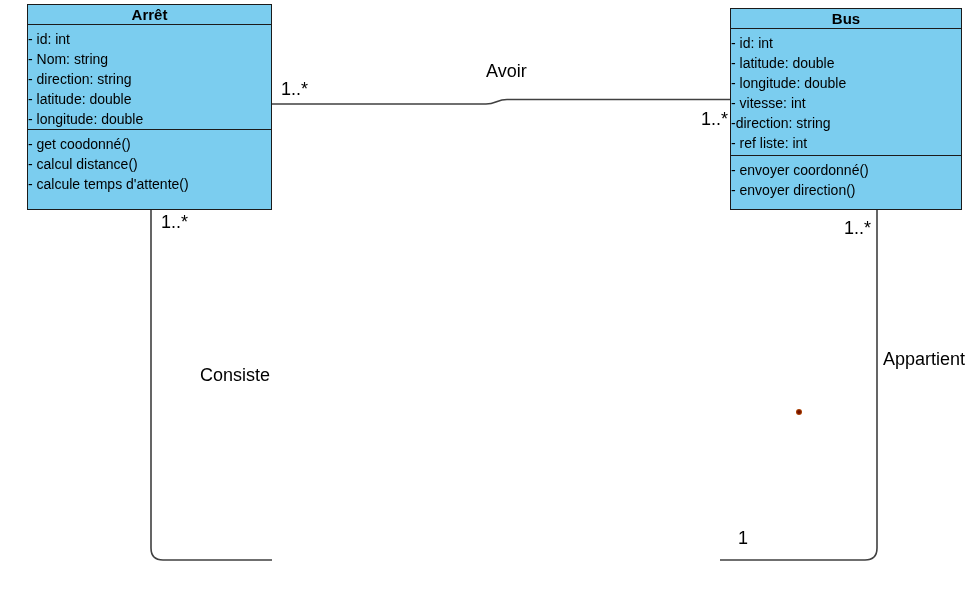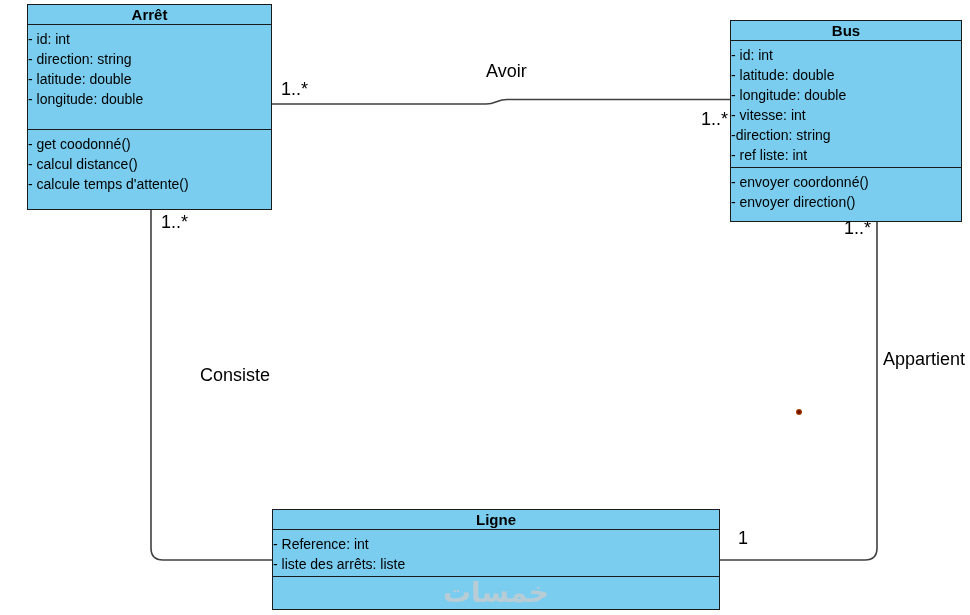--- a/index.html
+++ b/index.html
@@ -82,57 +82,48 @@
   <svg class="connectors" width="970" height="615" viewBox="0 0 970 615">
     <path d="M 252 104 L 466 104 C 476 104 477 99.5 487 99.5 L 710 99.5" fill="none" stroke="#404040" stroke-width="1.6"></path>
     <path d="M 131 210 L 131 548 Q 131 560 143 560 L 252 560" fill="none" stroke="#404040" stroke-width="1.6"></path>
     <path d="M 857 206 L 857 548 Q 857 560 845 560 L 700 560" fill="none" stroke="#404040" stroke-width="1.6"></path>
   </svg>
 
   <div class="uml-class" style="left:7px;top:4px;width:245px;height:206px;">
     <div class="cls-title">Arrêt</div>
     <div class="cls-attrs" style="height:105px;">
         <div class="member">- id: int</div>
+        <div class="member">- Nom: string</div>
         <div class="member">- direction: string</div>
         <div class="member">- latitude: double</div>
         <div class="member">- longitude: double</div>
       </div>
     <div class="cls-methods">
         <div class="member">- get coodonné()</div>
         <div class="member">- calcul distance()</div>
         <div class="member">- calcule temps d'attente()</div>
       </div>
   </div>
 
-  <div class="uml-class" style="left:710px;top:20px;width:232px;height:202px;">
+  <div class="uml-class" style="left:710px;top:8px;width:232px;height:202px;">
     <div class="cls-title">Bus</div>
     <div class="cls-attrs" style="height:127px;">
         <div class="member">- id: int</div>
         <div class="member">- latitude: double</div>
         <div class="member">- longitude: double</div>
         <div class="member">- vitesse: int</div>
         <div class="member">-direction: string</div>
         <div class="member">- ref liste: int</div>
       </div>
     <div class="cls-methods">
         <div class="member">- envoyer coordonné()</div>
         <div class="member">- envoyer direction()</div>
       </div>
   </div>
 
-  <div class="uml-class" style="left:252px;top:509px;width:448px;height:101px;">
-    <div class="cls-title">Ligne</div>
-    <div class="cls-attrs" style="height:47px;">
-        <div class="member">- Reference: int</div>
-        <div class="member">- liste des arrêts: liste</div>
-      </div>
-    <div class="cls-methods">
-      <div class="watermark">خمسات</div>
-    </div>
-  </div>
 
   <div class="edge-label" style="left:466px;top:63px;">Avoir</div>
   <div class="edge-label" style="left:261px;top:81px;">1..*</div>
   <div class="edge-label" style="left:681px;top:111px;">1..*</div>
 
   <div class="edge-label" style="left:141px;top:214px;">1..*</div>
   <div class="edge-label" style="left:132px;top:367px;padding-left:48px;">Consiste</div>
 
   <div class="edge-label" style="left:824px;top:220px;">1..*</div>
   <div class="edge-label" style="left:863px;top:351px;">Appartient</div>

